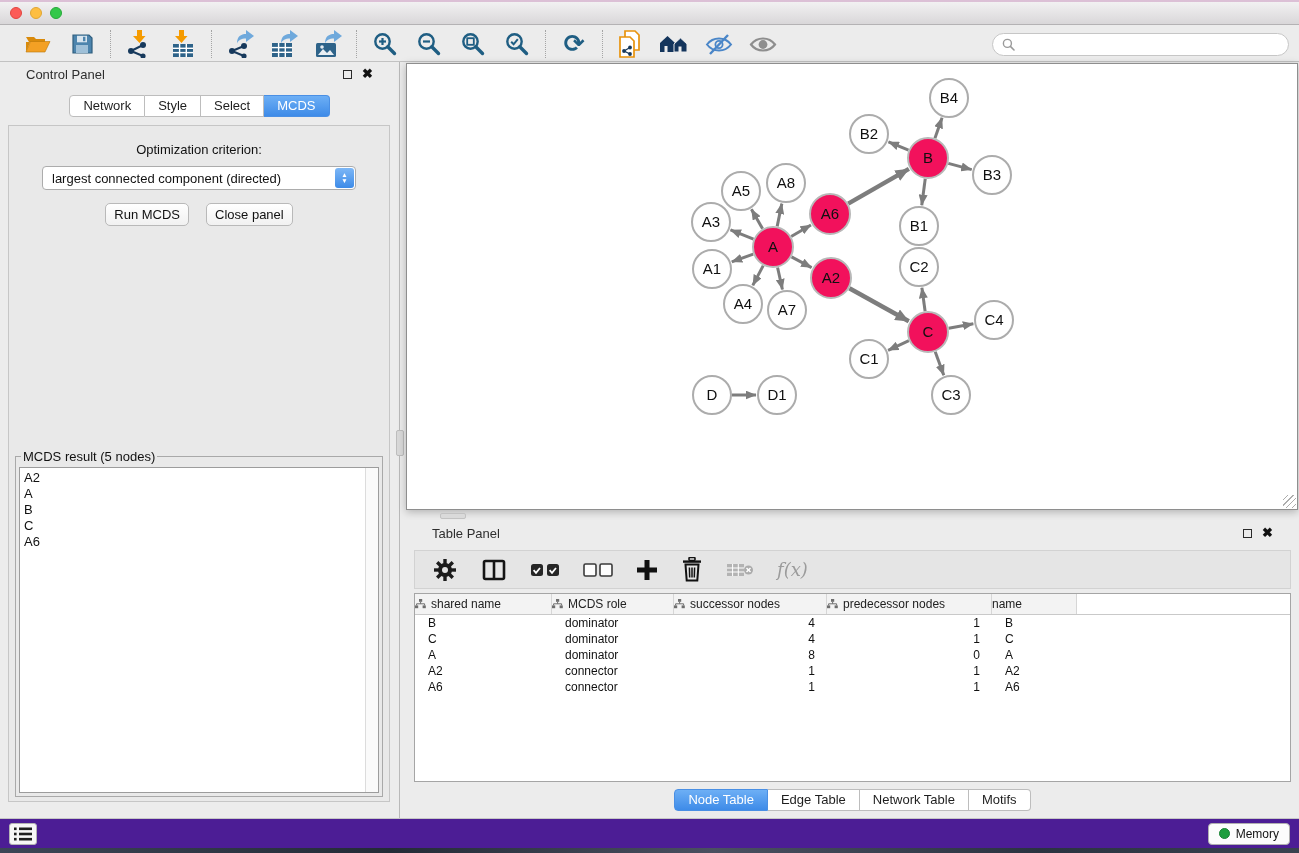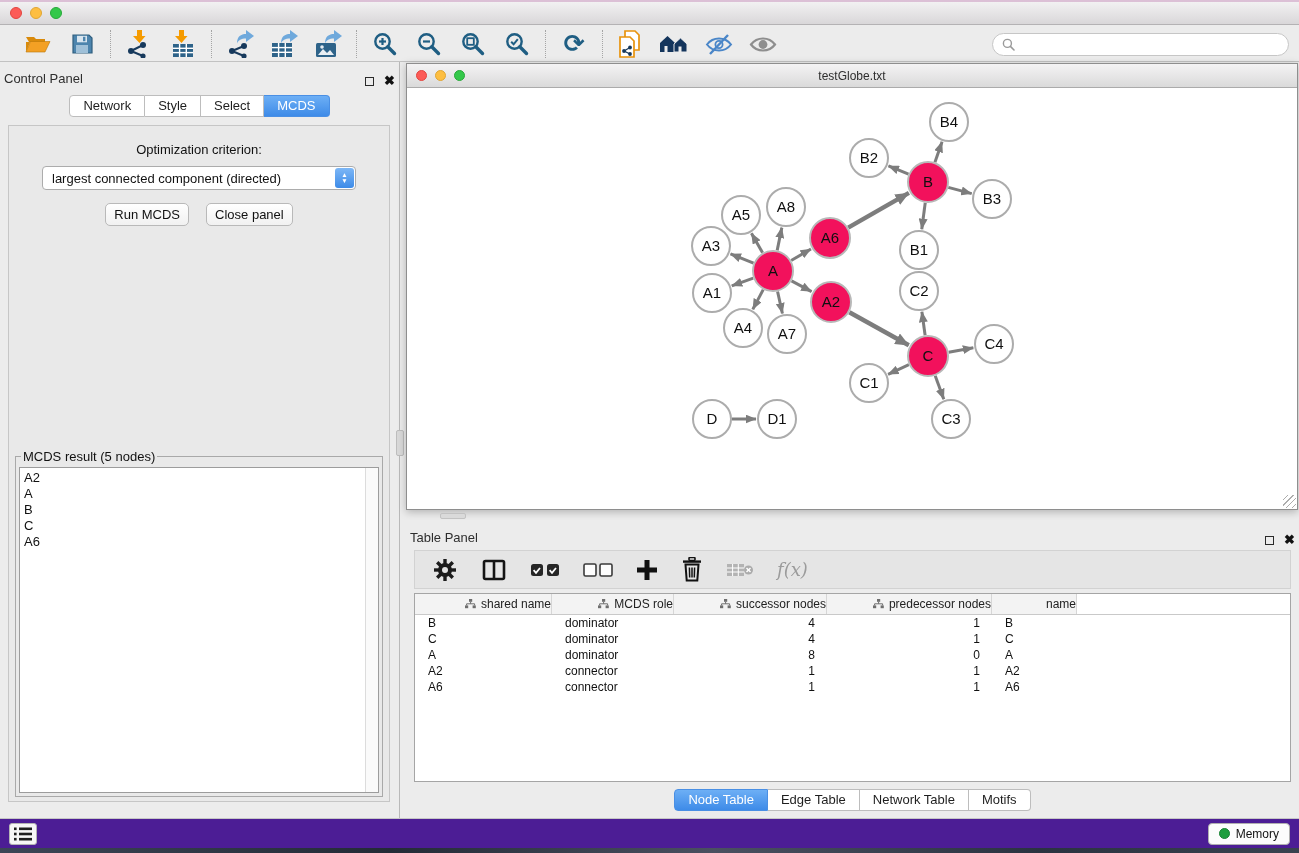--- a/index.html
+++ b/index.html
@@ -36,21 +36,21 @@
   .tb-sep { width:0; height:28px; border-left:1px dotted #A5A5A5; }
   .tb-btn { width:34px; height:30px; display:flex; align-items:center; justify-content:center; background:none; border:none; cursor:default; }
   .refresh-glyph { font-size:25px; font-weight:bold; color:#1F5E83; line-height:26px; font-family:"DejaVu Sans",sans-serif; }
   .searchbox {
     margin-left:auto; width:297px; height:23px; background:#FFF;
     border:1px solid #C6C6C6; border-radius:12px;
     display:flex; align-items:center; padding:0 9px; gap:5px;
   }
   .searchbox input { border:none; outline:none; flex:1; font-size:12px; background:transparent; font-family:inherit; }
   
-  .panel-header { display:flex; align-items:flex-end; padding:0 4px; height:24px; }
+  .panel-header { display:flex; align-items:center; padding:0 26px; height:24px; }
   .panel-title { font-size:13px; color:#2E2E2E; }
   .panel-header-icons { margin-left:auto; display:flex; align-items:center; gap:10px; }
   .float-icon { width:9px; height:9px; border:1.6px solid #2A2A2A; display:inline-block; }
   .close-icon { font-size:13px; font-weight:bold; color:#111; line-height:10px; }
   
   .seg-tabs { display:flex; justify-content:center; }
   .seg-tab {
     font-size:13px; color:#1E1E1E; background:#FFF;
     border:1px solid #BDBDBD; border-left:none;
     padding:2px 13px; line-height:16px; cursor:default; white-space:nowrap;
@@ -142,21 +142,21 @@
   }
   .tp-tool { display:flex; align-items:center; justify-content:center; background:none; border:none; }
   .fx-label { font-family:"DejaVu Serif", serif; font-style:italic; font-size:18px; color:#9B9B9B; }
   .tp-table {
     margin:4px 8px 0; height:189px; background:#FFF;
     border:1px solid #A5A5A5; overflow:hidden; position:relative;
   }
   .tbl-head { display:flex; height:21px; border-bottom:1px solid #C9C9C9; }
   .tbl-head-cell {
     background:#F3F3F3; border-right:1px solid #D6D6D6;
-    display:flex; align-items:center; justify-content:flex-end; gap:5px;
+    display:flex; align-items:center; justify-content:flex-start; gap:5px;
     font-size:12px; color:#222;
   }
   .tbl-row { display:flex; height:16px; align-items:center; }
   .tbl-cell { font-size:12px; color:#111; overflow:hidden; white-space:nowrap; }
   .tbl-cell.left { padding-left:13px; text-align:left; }
   .tbl-cell.right { padding-right:12px; text-align:right; }
   .tp-tabs { position:absolute; left:0; right:0; bottom:7px; }
   
   .statusbar {
     position:absolute; left:0; right:0; top:818px; height:30px;
@@ -399,28 +399,20 @@
             <li>A6</li>
           </ul>
         <div class="result-scroll"></div>
       </div>
     </fieldset>
   </div>
   <div class="v-grip" style="left:396px;"></div>
 </div>
 
 <div class="network-window">
-  <div class="nw-titlebar">
-    <div class="lights">
-      <span class="light red"></span>
-      <span class="light yellow"></span>
-      <span class="light green"></span>
-    </div>
-    <div class="nw-title-text">testGlobe.txt</div>
-  </div>
   <div class="nw-canvas" id="graph-canvas">
       <svg width="890" height="421">
         <defs>
           <marker id="arr-s" viewBox="0 0 11 9" refX="10.5" refY="4.5" markerWidth="11" markerHeight="9" markerUnits="userSpaceOnUse" orient="auto">
             <path d="M0,0 L11,4.5 L0,9 Z" fill="#7D7D7D"></path>
           </marker>
           <marker id="arr-b" viewBox="0 0 14 12" refX="13.5" refY="6" markerWidth="14" markerHeight="12" markerUnits="userSpaceOnUse" orient="auto">
             <path d="M0,0 L14,6 L0,12 Z" fill="#7D7D7D"></path>
           </marker>
         </defs>

